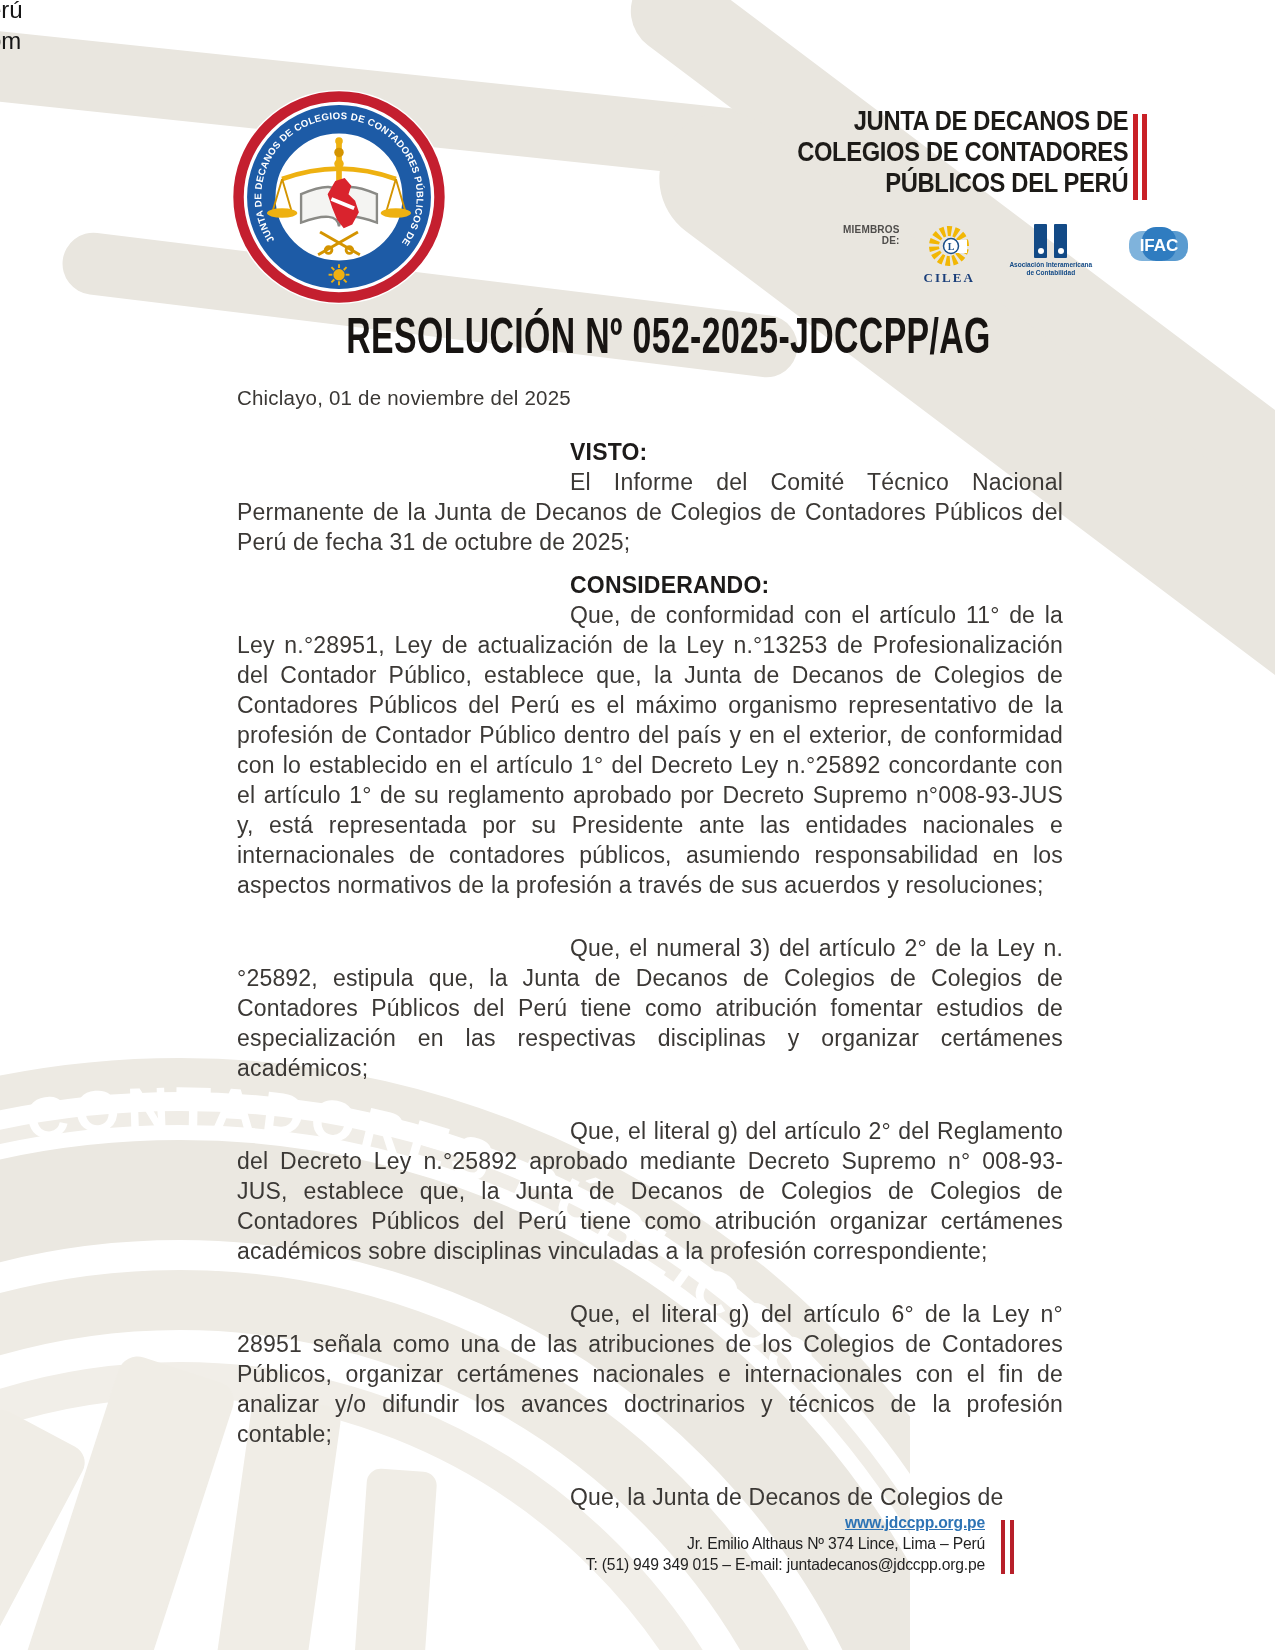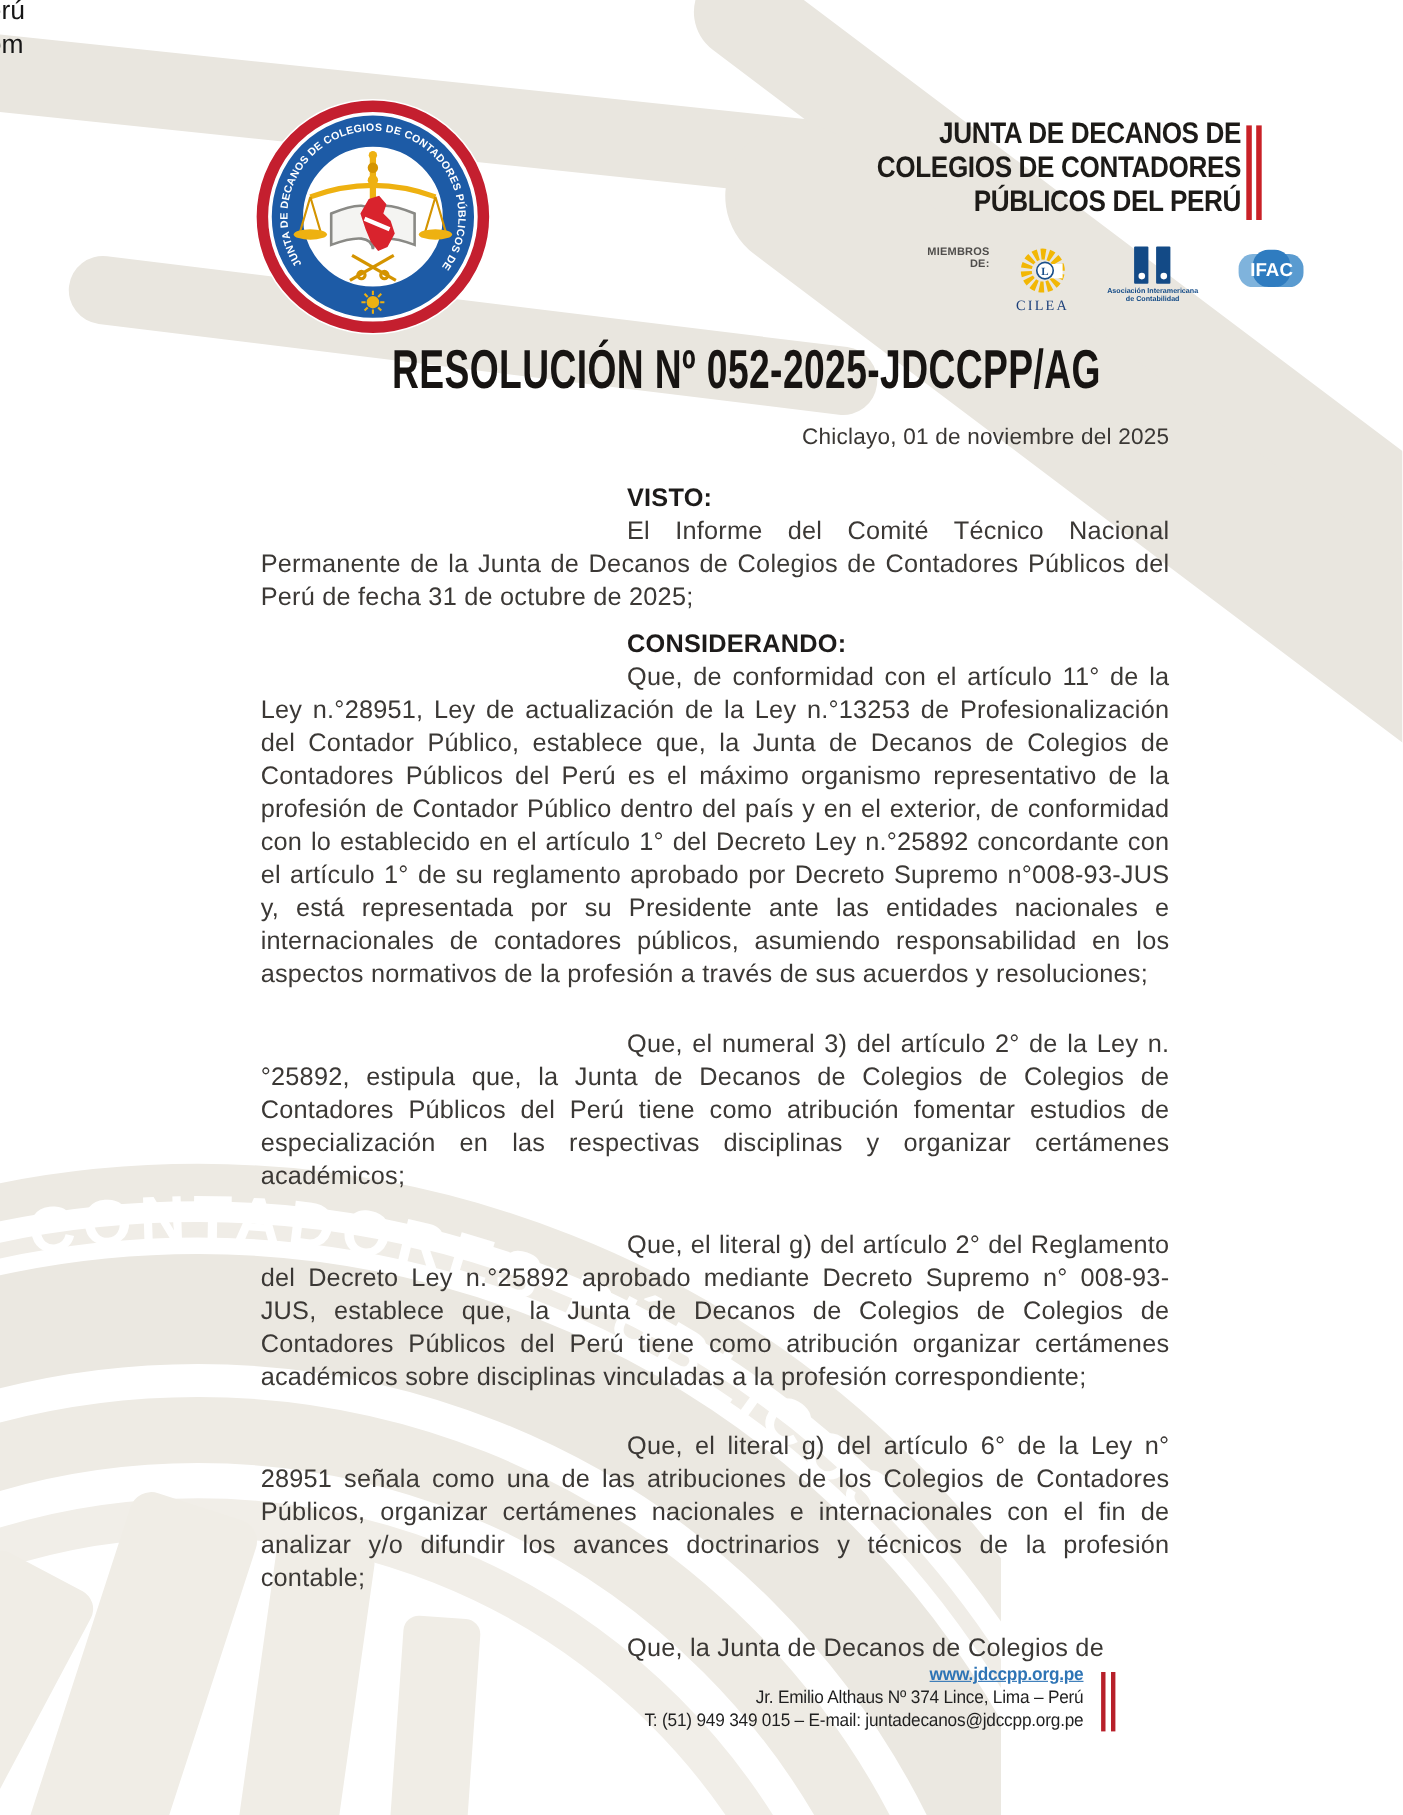--- a/index.html
+++ b/index.html
@@ -17,32 +17,32 @@
   
   .seal{position:absolute;left:230px;top:88px;z-index:3;}
   .orgname{position:absolute;top:106px;right:147px;z-index:2;text-align:right;
            font-weight:700;font-size:27px;line-height:31px;color:#1d1b18;letter-spacing:-0.4px;
            transform:scaleX(0.88);transform-origin:100% 0;}
   .hdr-bars{position:absolute;top:114px;left:1133px;height:86px;display:flex;gap:4px;z-index:2;}
   .hdr-bars div{width:5px;height:100%;background:#c92127;}
   .members{position:absolute;top:224px;left:843px;z-index:2;display:flex;align-items:flex-start;gap:24px;}
   .members-label{font-size:10px;font-weight:700;color:#4f4d4b;text-align:right;line-height:11px;letter-spacing:0.2px;}
   .cilea{display:flex;flex-direction:column;align-items:center;}
-  .cilea-label{font-family:"Liberation Serif", serif;font-weight:400;color:#1b3f7a;font-size:13px;letter-spacing:2px;margin-top:2px;}
+  .cilea-label{font-family:"Liberation Serif", serif;font-weight:700;color:#1b3f7a;font-size:13px;letter-spacing:2px;margin-top:2px;}
   .aic{display:flex;flex-direction:column;align-items:center;width:104px;}
   .aic-bars{display:flex;gap:7px;}
   .aic-bar{width:13px;height:34px;background:#134a86;border-radius:1px;position:relative;}
   .aic-bar::after{content:"";position:absolute;left:3.5px;bottom:4px;width:6px;height:6px;border-radius:50%;background:#fff;}
   .aic-name{margin-top:3px;font-size:6.5px;font-weight:700;color:#134a86;text-align:center;line-height:7.5px;}
   .ifac{position:relative;}
   
-  .doc-title{position:absolute;top:308px;left:231px;width:826px;text-align:center;z-index:2;}
+  .doc-title{position:absolute;top:308px;left:221px;width:826px;text-align:center;z-index:2;}
   .doc-title span{display:inline-block;font-weight:700;font-size:47px;color:#171412;letter-spacing:0.5px;
                   transform:scale(0.72,1.06);transform-origin:50% 50%;white-space:nowrap;}
-  .date-line{position:absolute;top:386px;left:237px;width:826px;text-align:right;z-index:2;
+  .date-line{position:absolute;top:386px;left:237px;width:826px;text-align:left;z-index:2;
              font-size:20.5px;color:#3a3734;letter-spacing:0.2px;}
   
   .doc-body{position:absolute;top:437px;left:237px;width:826px;z-index:2;
             font-size:23px;line-height:30px;color:#3b3835;text-align:justify;letter-spacing:0.2px;}
   .sec-head{margin:0 0 0 333px;font-weight:700;color:#1d1b1a;}
   .sec-head.considerando{}
   .doc-body p{margin:0 0 33px 0;text-indent:333px;}
   .doc-body p.visto-par{margin-bottom:13px;}
   .doc-body p.last{margin-bottom:0;}
   

